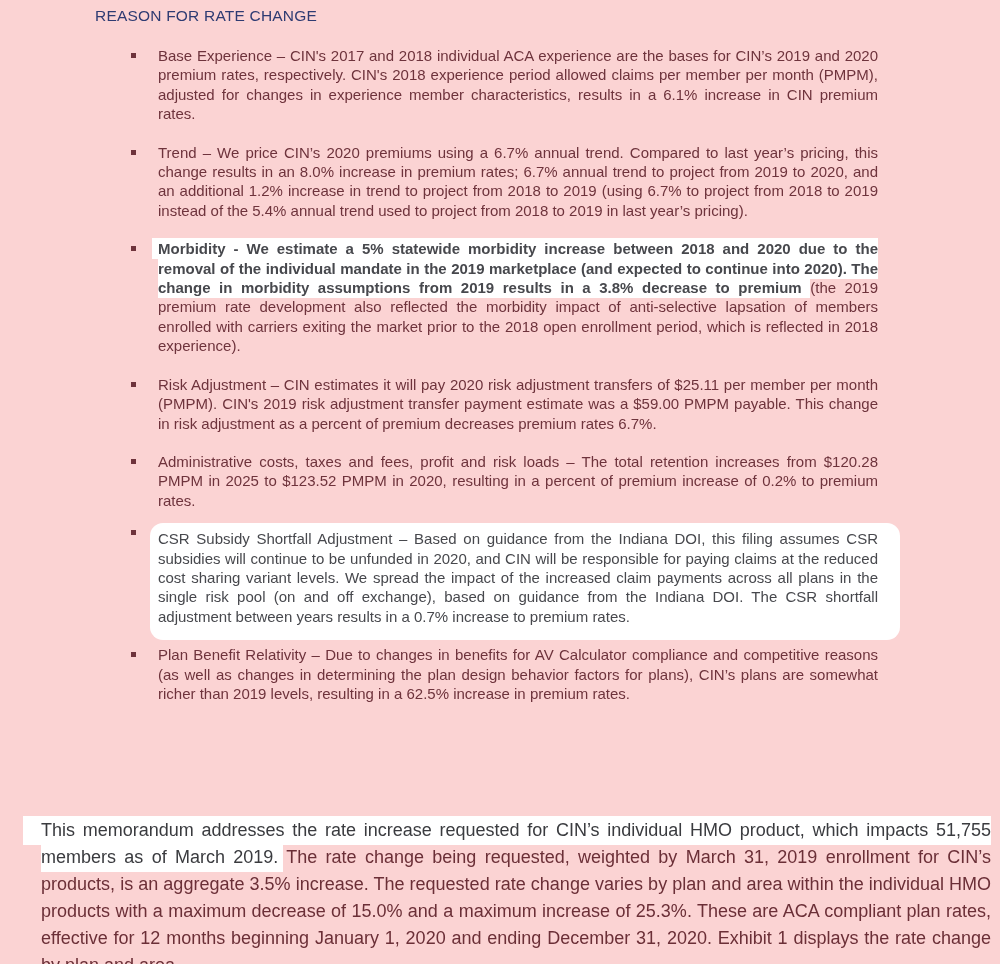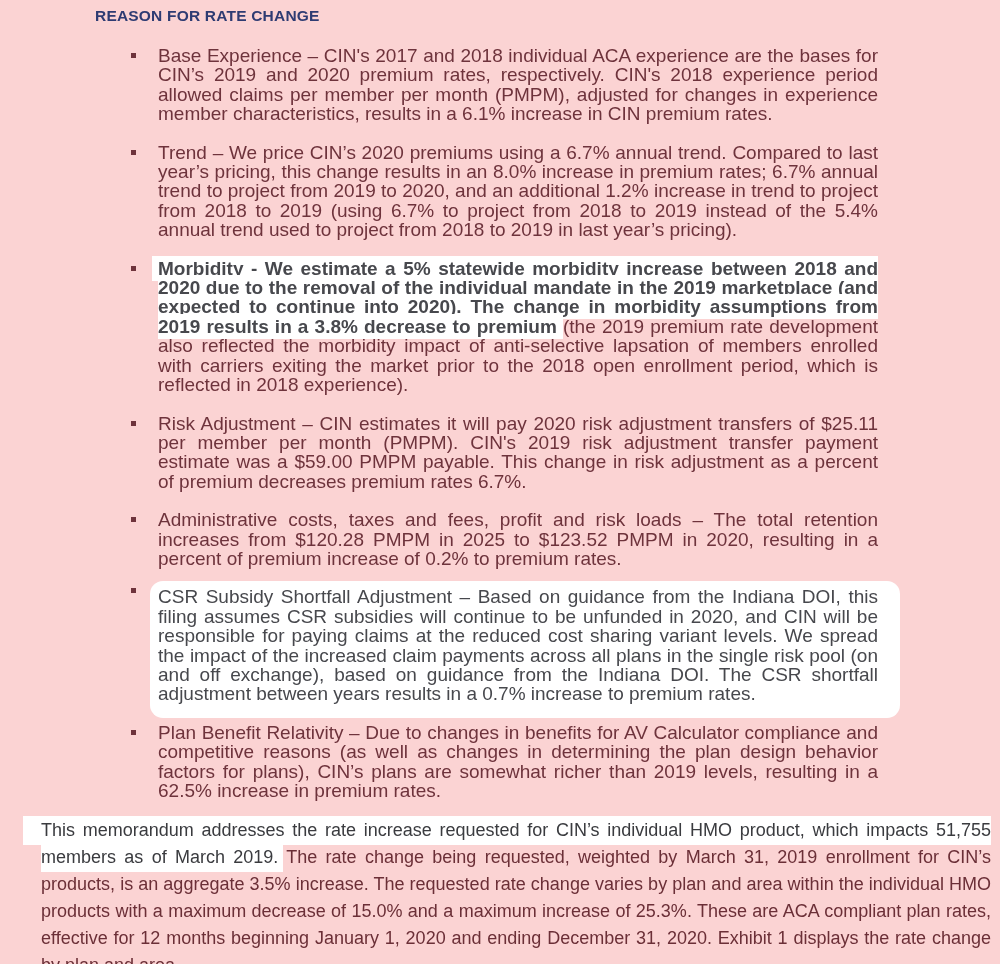--- a/index.html
+++ b/index.html
@@ -14,21 +14,21 @@
     background: var(--background, #fbd3d3);
     font-family: "Liberation Sans", "DejaVu Sans", sans-serif;
     overflow: hidden;
   }
   .heading {
     position: absolute;
     left: 95px;
     top: 7px;
     margin: 0;
     font-size: 15.5px;
-    font-weight: bold;
+    font-weight: normal;
     letter-spacing: 0.2px;
     color: var(--heading, #2e3b72);
   }
   .bullets {
     position: absolute;
     left: 158px;
     top: 46px;
     width: 720px;
     margin: 0;
     padding: 0;
@@ -40,21 +40,21 @@
   }
   .marker {
     position: absolute;
     left: -27px;
     top: 7px;
     width: 5px;
     height: 5px;
     background: var(--body-text, #6e333c);
   }
   .btext {
-    font-size: 19px;
+    font-size: 15px;
     line-height: 19.4px;
     text-align: justify;
     color: var(--body-text, #6e333c);
   }
   .hl {
     background: var(--highlight-bg, #ffffff);
     color: var(--highlight-text, #47484d);
     padding: 2px 0;
   }
   .hl:empty { display: none; }

